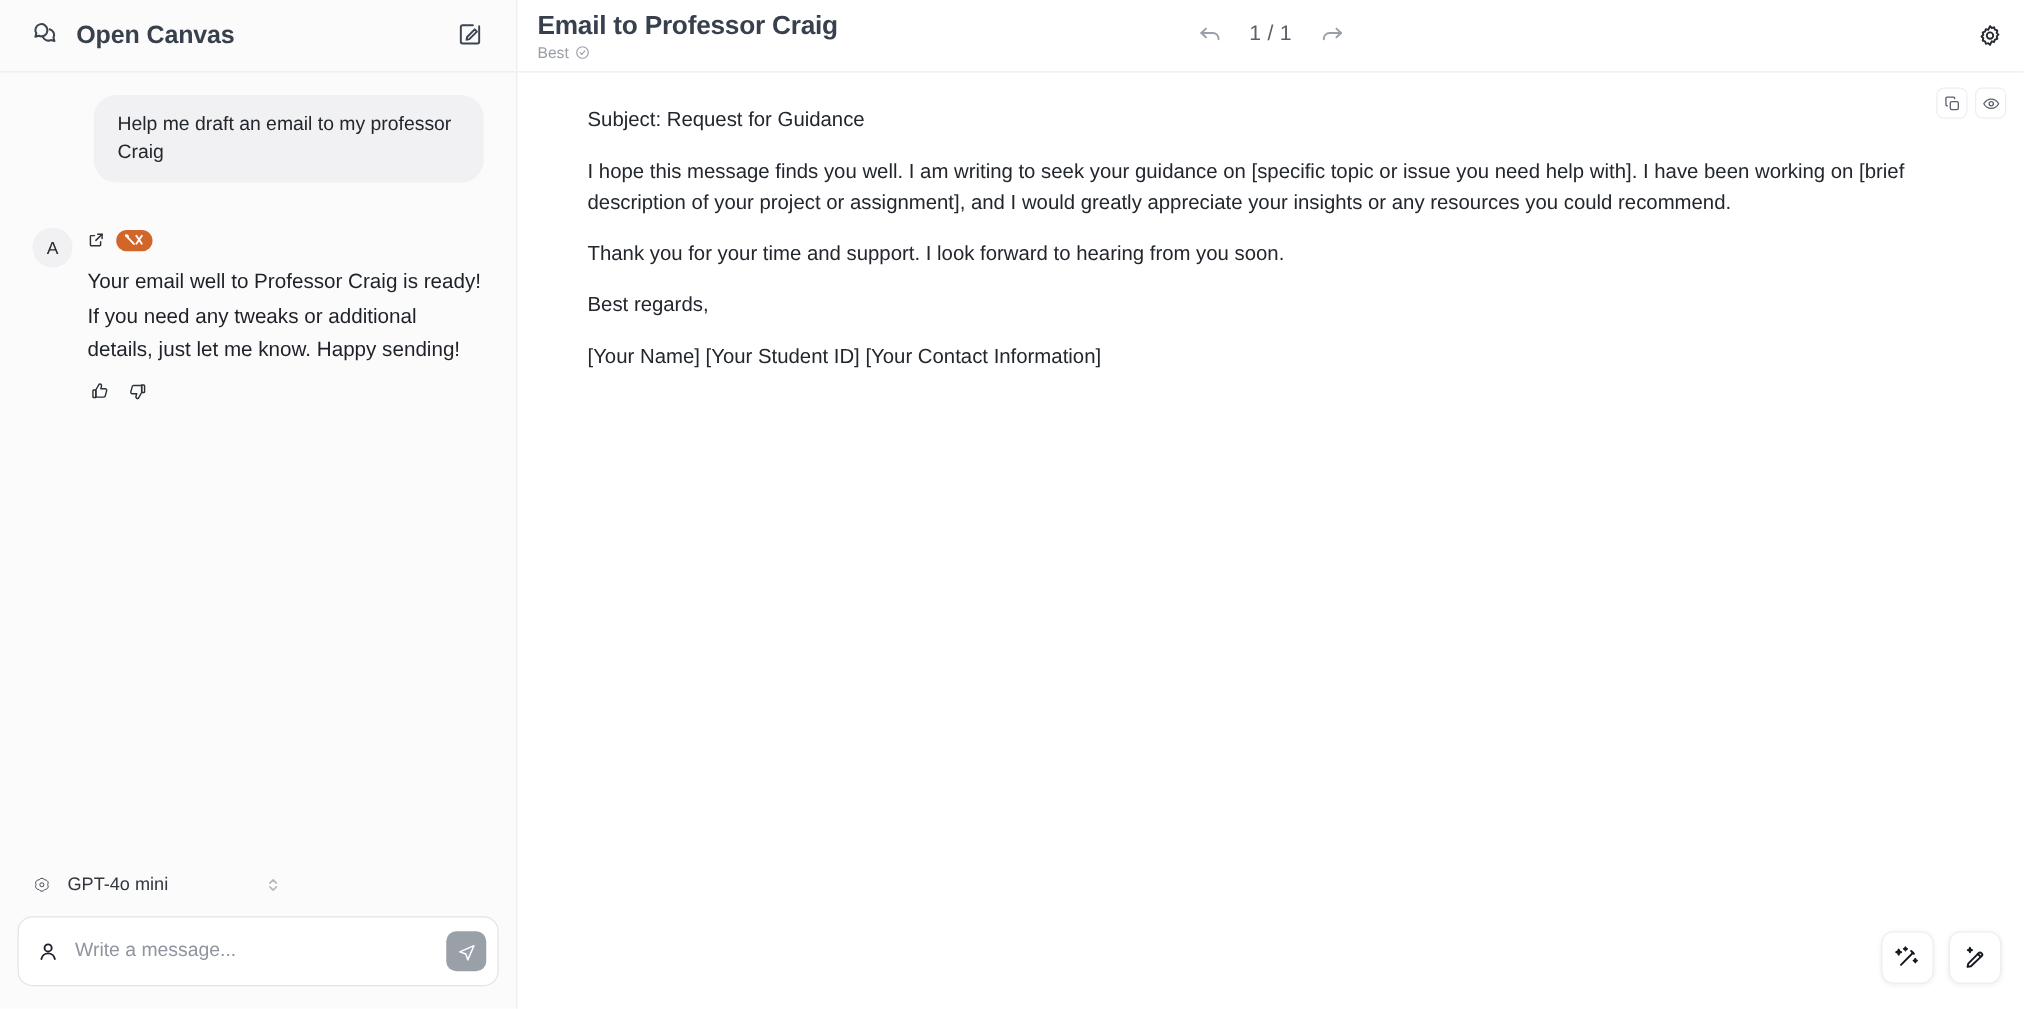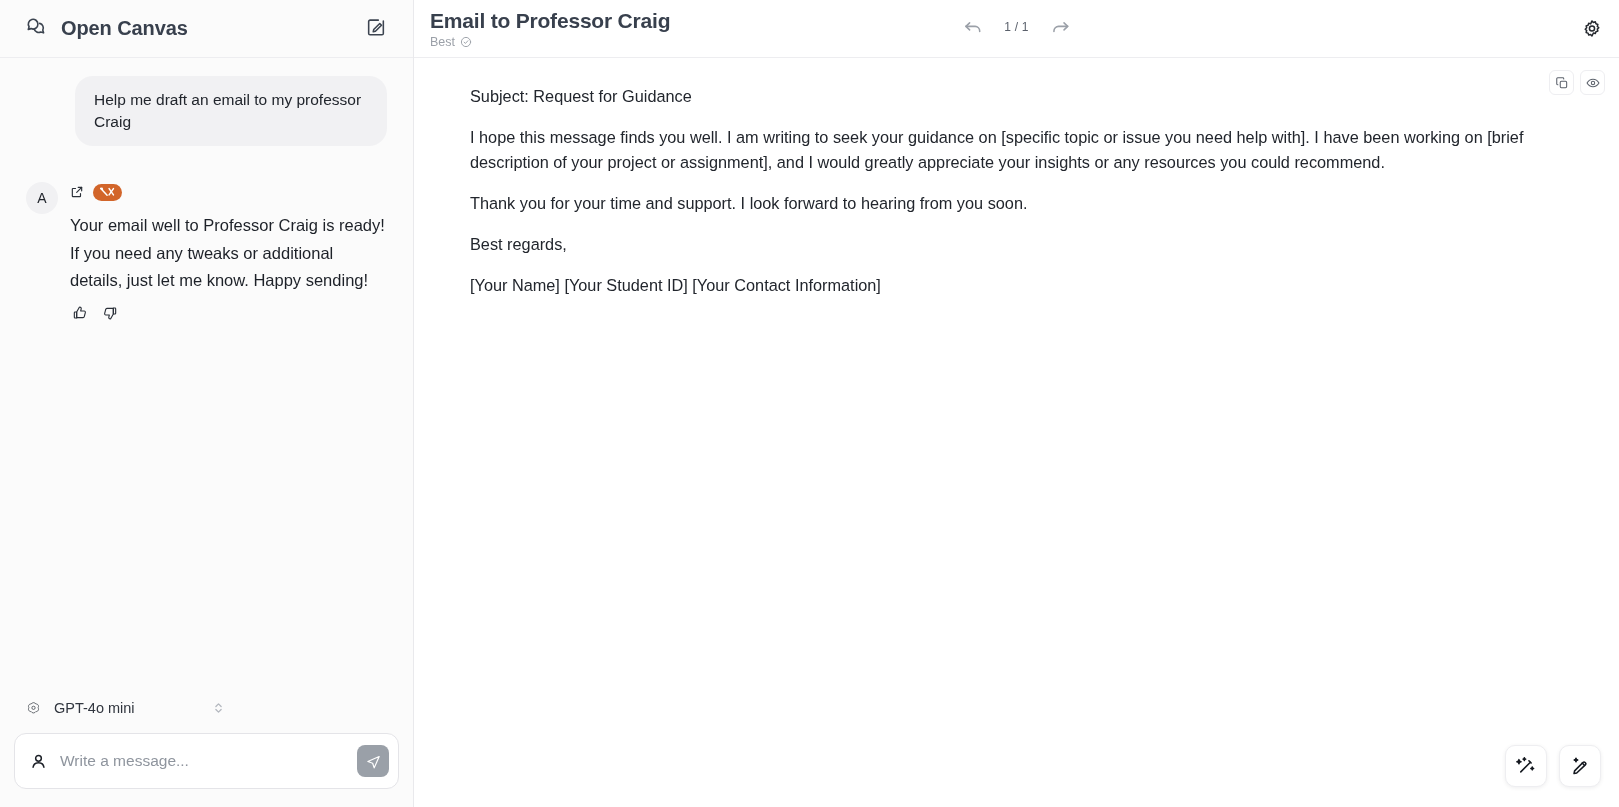--- a/index.html
+++ b/index.html
@@ -242,21 +242,21 @@
     top: 16px;
   }
   .nav-arrow {
     background: none;
     border: none;
     cursor: pointer;
     color: #9ba0a8;
     display: flex;
     padding: 0;
   }
-  .nav-count { font-size: 12px; color: #5a606b; letter-spacing: 0.2px; }
+  .nav-count { font-size: 17px; color: #5a606b; letter-spacing: 0.2px; }
 
   .canvas-gear {
     margin-left: auto;
     background: none;
     border: none;
     cursor: pointer;
     color: #3c4450;
     display: flex;
     padding: 4px;
   }

